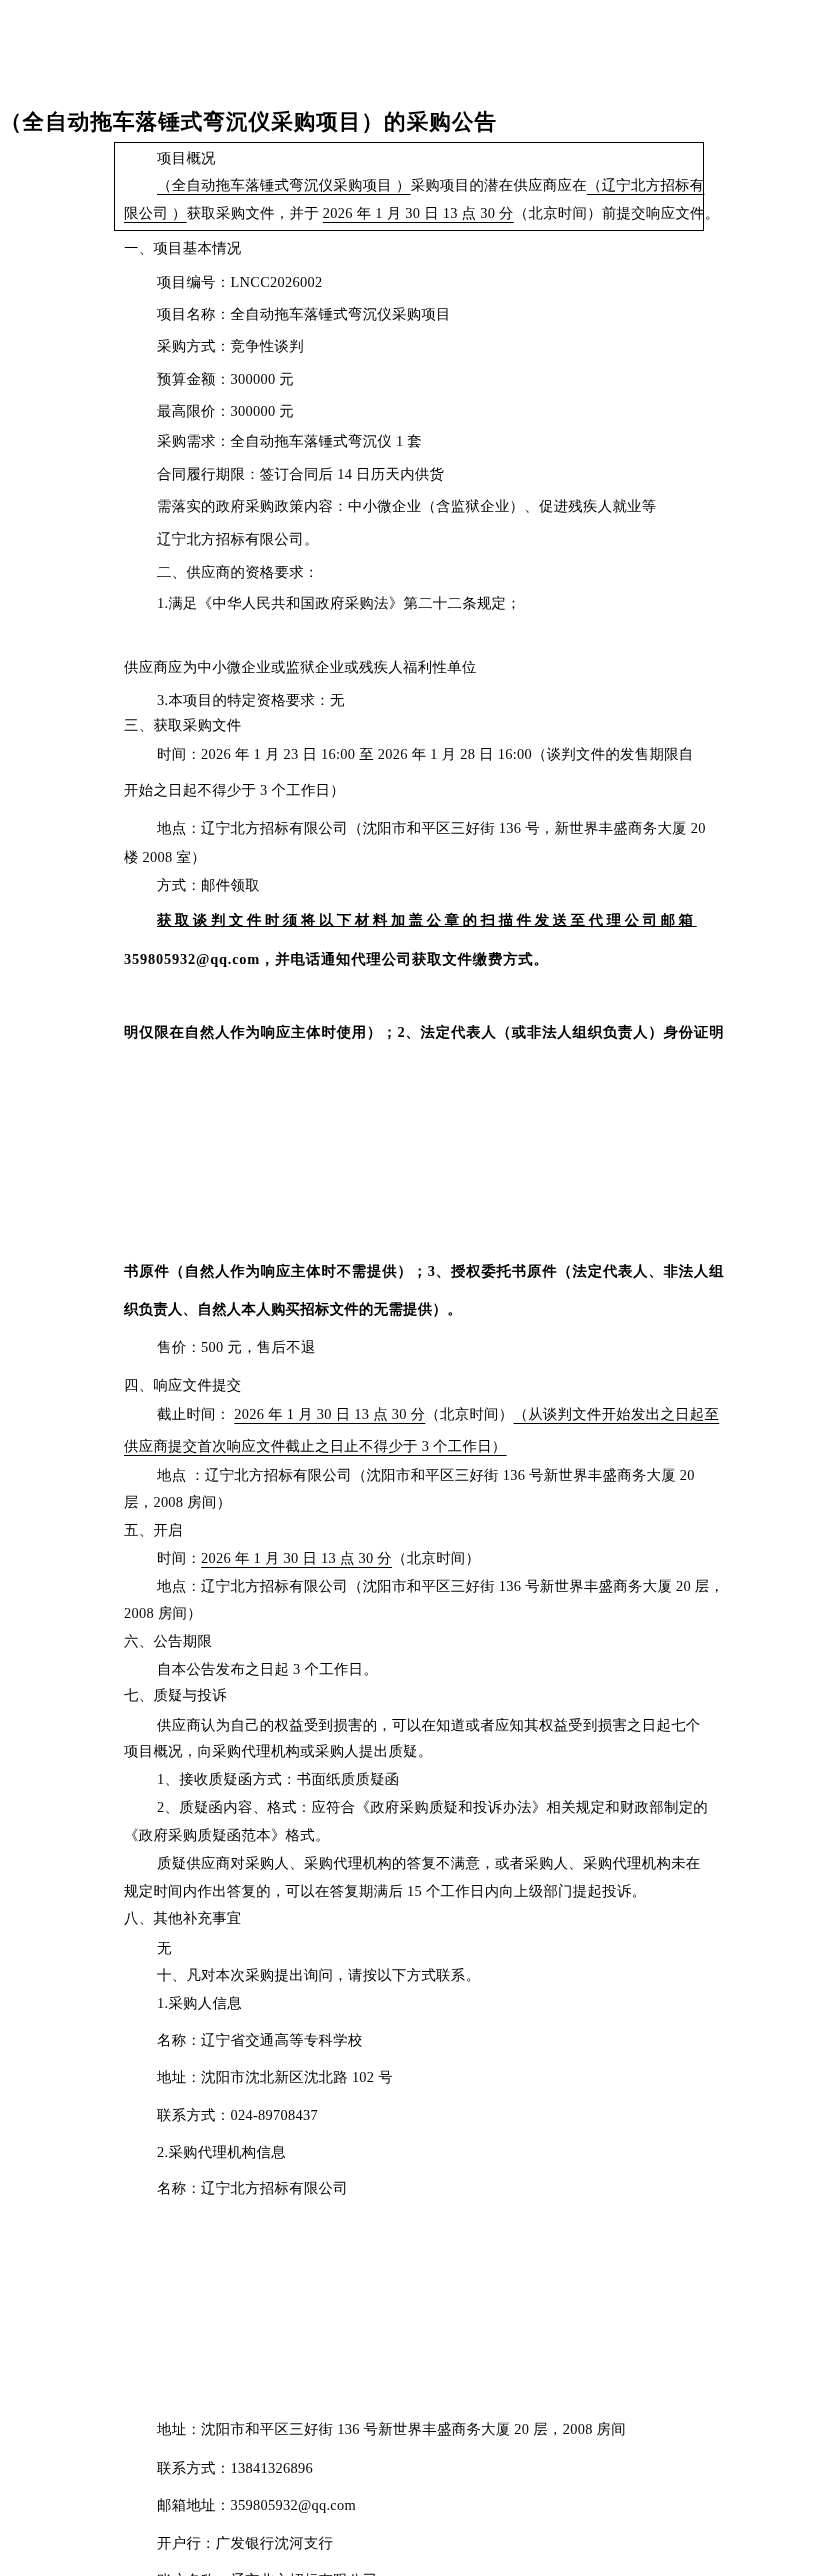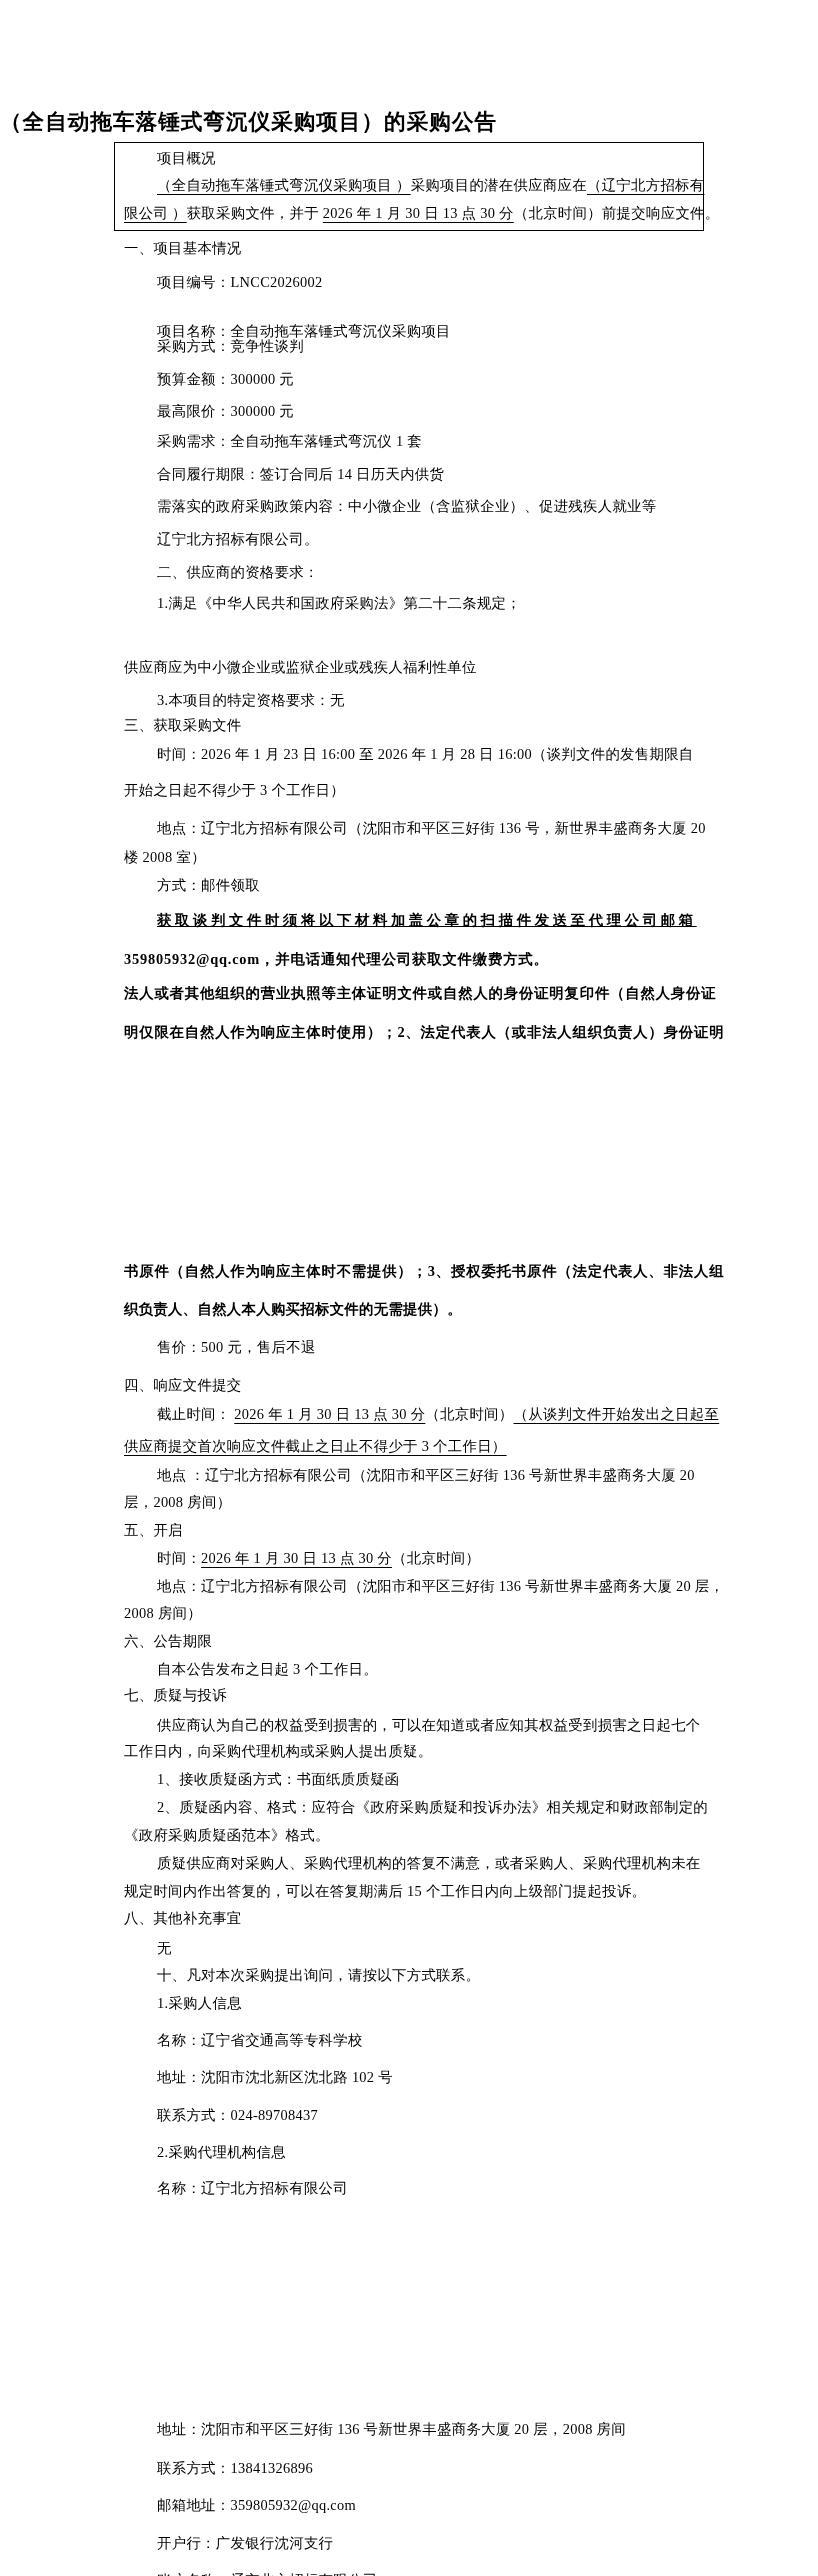--- a/index.html
+++ b/index.html
@@ -67,60 +67,59 @@
   <div class="title">（全自动拖车落锤式弯沉仪采购项目）的采购公告</div>
 
   <div class="box"></div>
 
   <div class="ln i" style="top:149px"><span>项目概况</span></div>
   <div class="ln i" style="top:176px"><span class="u">（全自动拖车落锤式弯沉仪采购项目 ）</span><span>采购项目的潜在供应商应在</span><span class="u">（辽宁北方招标有</span></div>
   <div class="ln" style="top:204px"><span class="u">限公司 ）</span><span>获取采购文件，并于 </span><span class="u">2026 年 1 月 30 日 13 点 30 分</span><span>（北京时间）前提交响应文件。</span></div>
 
   <div class="ln" style="top:239px"><span>一、项目基本情况</span></div>
   <div class="ln i" style="top:273px"><span>项目编号：LNCC2026002</span></div>
-  <div class="ln i" style="top:322px"><span>项目名称：全自动拖车落锤式弯沉仪采购项目</span></div>
+  <div class="ln i" style="top:305px"><span>项目名称：全自动拖车落锤式弯沉仪采购项目</span></div>
   <div class="ln i" style="top:337px"><span>采购方式：竞争性谈判</span></div>
   <div class="ln i" style="top:370px"><span>预算金额：300000 元</span></div>
   <div class="ln i" style="top:402px"><span>最高限价：300000 元</span></div>
   <div class="ln i" style="top:432px"><span>采购需求：全自动拖车落锤式弯沉仪 1 套</span></div>
   <div class="ln i" style="top:465px"><span>合同履行期限：签订合同后 14 日历天内供货</span></div>
   <div class="ln i" style="top:497px"><span>需落实的政府采购政策内容：中小微企业（含监狱企业）、促进残疾人就业等</span></div>
   <div class="ln i" style="top:530px"><span>辽宁北方招标有限公司。</span></div>
   <div class="ln i" style="top:563px"><span>二、供应商的资格要求：</span></div>
   <div class="ln i" style="top:594px"><span>1.满足《中华人民共和国政府采购法》第二十二条规定；</span></div>
   <div class="ln" style="top:658px"><span>供应商应为中小微企业或监狱企业或残疾人福利性单位</span></div>
   <div class="ln i" style="top:691px"><span>3.本项目的特定资格要求：无</span></div>
   <div class="ln" style="top:716px"><span>三、获取采购文件</span></div>
   <div class="ln i" style="top:745px"><span>时间：2026 年 1 月 23 日 16:00 至 2026 年 1 月 28 日 16:00（谈判文件的发售期限自</span></div>
   <div class="ln" style="top:781px"><span>开始之日起不得少于 3 个工作日）</span></div>
   <div class="ln i" style="top:819px"><span>地点：辽宁北方招标有限公司（沈阳市和平区三好街 136 号，新世界丰盛商务大厦 20</span></div>
   <div class="ln" style="top:848px"><span>楼 2008 室）</span></div>
   <div class="ln i" style="top:876px"><span>方式：邮件领取</span></div>
   <div class="ln i b w" style="top:911px"><span>获取谈判文件时须将以下材料加盖公章的扫描件发送至代理公司邮箱</span></div>
   <div class="ln b s" style="top:950px"><span>359805932@qq.com，并电话通知代理公司获取文件缴费方式。</span></div>
-  <div class="ln b s" style="top:984px"><span>法人或者其他组织的营业执照等主体证明文件或自然人的身份证明复印件（自然人身份证</span></div>
   <div class="ln b s" style="top:1023px"><span>明仅限在自然人作为响应主体时使用）；2、法定代表人（或非法人组织负责人）身份证明</span></div>
 
   <div class="ln b s" style="top:1262px"><span>书原件（自然人作为响应主体时不需提供）；3、授权委托书原件（法定代表人、非法人组</span></div>
   <div class="ln b" style="top:1300px"><span>织负责人、自然人本人购买招标文件的无需提供）。</span></div>
   <div class="ln i" style="top:1338px"><span>售价：500 元，售后不退</span></div>
   <div class="ln" style="top:1376px"><span>四、响应文件提交</span></div>
   <div class="ln i" style="top:1405px"><span>截止时间： </span><span class="u">2026 年 1 月 30 日 13 点 30 分</span><span>（北京时间）</span><span class="u">（从谈判文件开始发出之日起至</span></div>
   <div class="ln" style="top:1437px"><span class="u">供应商提交首次响应文件截止之日止不得少于 3 个工作日）</span></div>
   <div class="ln i" style="top:1466px"><span>地点 ：辽宁北方招标有限公司（沈阳市和平区三好街 136 号新世界丰盛商务大厦 20</span></div>
   <div class="ln" style="top:1493px"><span>层，2008 房间）</span></div>
   <div class="ln" style="top:1521px"><span>五、开启</span></div>
   <div class="ln i" style="top:1549px"><span>时间：</span><span class="u">2026 年 1 月 30 日 13 点 30 分</span><span>（北京时间）</span></div>
   <div class="ln i" style="top:1577px"><span>地点：辽宁北方招标有限公司（沈阳市和平区三好街 136 号新世界丰盛商务大厦 20 层，</span></div>
   <div class="ln" style="top:1604px"><span>2008 房间）</span></div>
   <div class="ln" style="top:1632px"><span>六、公告期限</span></div>
   <div class="ln i" style="top:1660px"><span>自本公告发布之日起 3 个工作日。</span></div>
   <div class="ln" style="top:1686px"><span>七、质疑与投诉</span></div>
   <div class="ln i" style="top:1716px"><span>供应商认为自己的权益受到损害的，可以在知道或者应知其权益受到损害之日起七个</span></div>
-  <div class="ln" style="top:1742px"><span>工作日内，向采购代理机构或采购人提出质疑。</span></div>
+  <div class="ln" style="top:1742px"><span>项目概况，向采购代理机构或采购人提出质疑。</span></div>
   <div class="ln i" style="top:1770px"><span>1、接收质疑函方式：书面纸质质疑函</span></div>
   <div class="ln i" style="top:1798px"><span>2、质疑函内容、格式：应符合《政府采购质疑和投诉办法》相关规定和财政部制定的</span></div>
   <div class="ln" style="top:1826px"><span>《政府采购质疑函范本》格式。</span></div>
   <div class="ln i" style="top:1854px"><span>质疑供应商对采购人、采购代理机构的答复不满意，或者采购人、采购代理机构未在</span></div>
   <div class="ln" style="top:1882px"><span>规定时间内作出答复的，可以在答复期满后 15 个工作日内向上级部门提起投诉。</span></div>
   <div class="ln" style="top:1909px"><span>八、其他补充事宜</span></div>
   <div class="ln i" style="top:1939px"><span>无</span></div>
   <div class="ln i" style="top:1966px"><span>十、凡对本次采购提出询问，请按以下方式联系。</span></div>
   <div class="ln i" style="top:1994px"><span>1.采购人信息</span></div>
   <div class="ln i" style="top:2031px"><span>名称：辽宁省交通高等专科学校</span></div>

